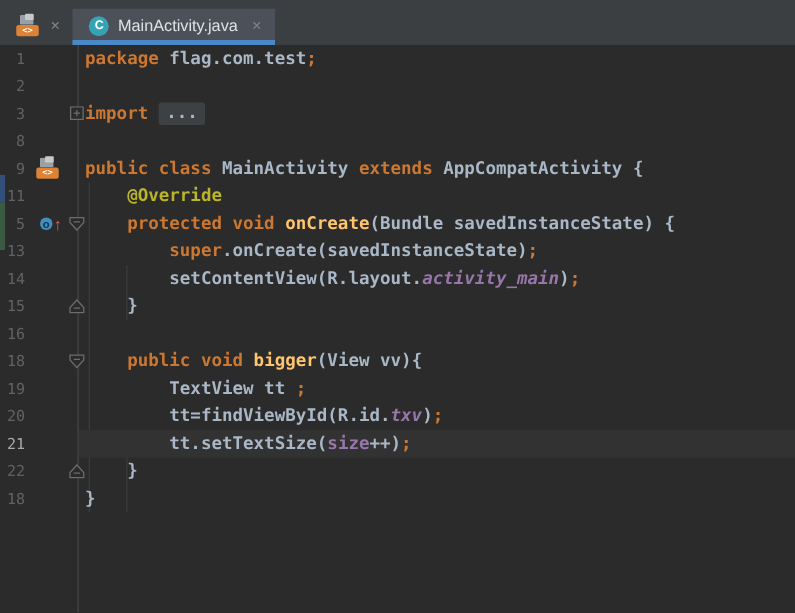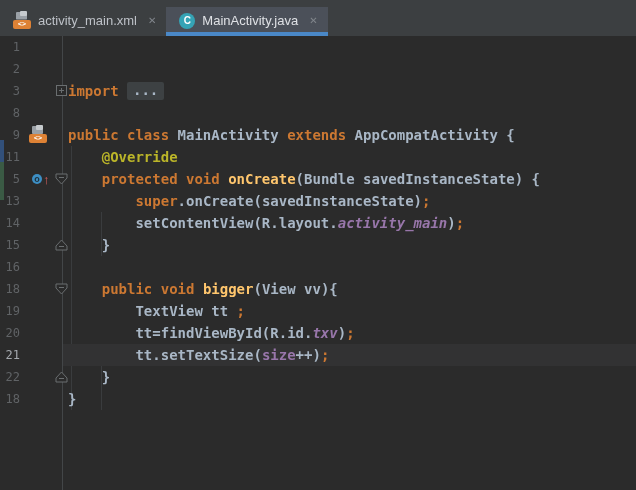--- a/index.html
+++ b/index.html
@@ -101,21 +101,20 @@
 </head>
 <body>
 
 <div class="tabbar">
   <div class="tab">
     <span class="layout-icon">
       <span class="pic"></span>
         <span class="pic2"></span>
       <span class="badge">&lt;&gt;</span>
     </span>
-    <span class="tab-label">activity_main.xml</span>
     <span class="tab-close">✕</span>
   </div>
   <div class="tab active">
     <span class="class-icon">C</span>
     <span class="tab-label">MainActivity.java</span>
     <span class="tab-close">✕</span>
     <span class="tab-underline"></span>
   </div>
 </div>
 
@@ -123,20 +122,21 @@
   <div class="vcs" style="top:104px;height:22px;background:var(--vcs_blue);"></div>
   <div class="vcs" style="top:126px;height:38px;background:var(--vcs_green);"></div>
   <div class="sep-line"></div>
   <div class="indent-guide" style="left:71px;top:110px;height:264px;"></div>
   <div class="indent-guide" style="left:101px;top:176px;height:44px;"></div>
   <div class="indent-guide" style="left:101px;top:308px;height:66px;"></div>
   <div id="rows">
       <div class="row">
         <span class="ln">1</span>
         <span class="gut"></span>
+        <span class="code"><span class="tok-kw">package </span><span class="tok-txt">flag.com.test</span><span class="tok-kw">;</span></span>
       </div>
       <div class="row">
         <span class="ln">2</span>
         <span class="gut"></span>
         <span class="code"></span>
       </div>
       <div class="row">
         <span class="ln">3</span>
         <span class="gut">
           <span class="fold">

